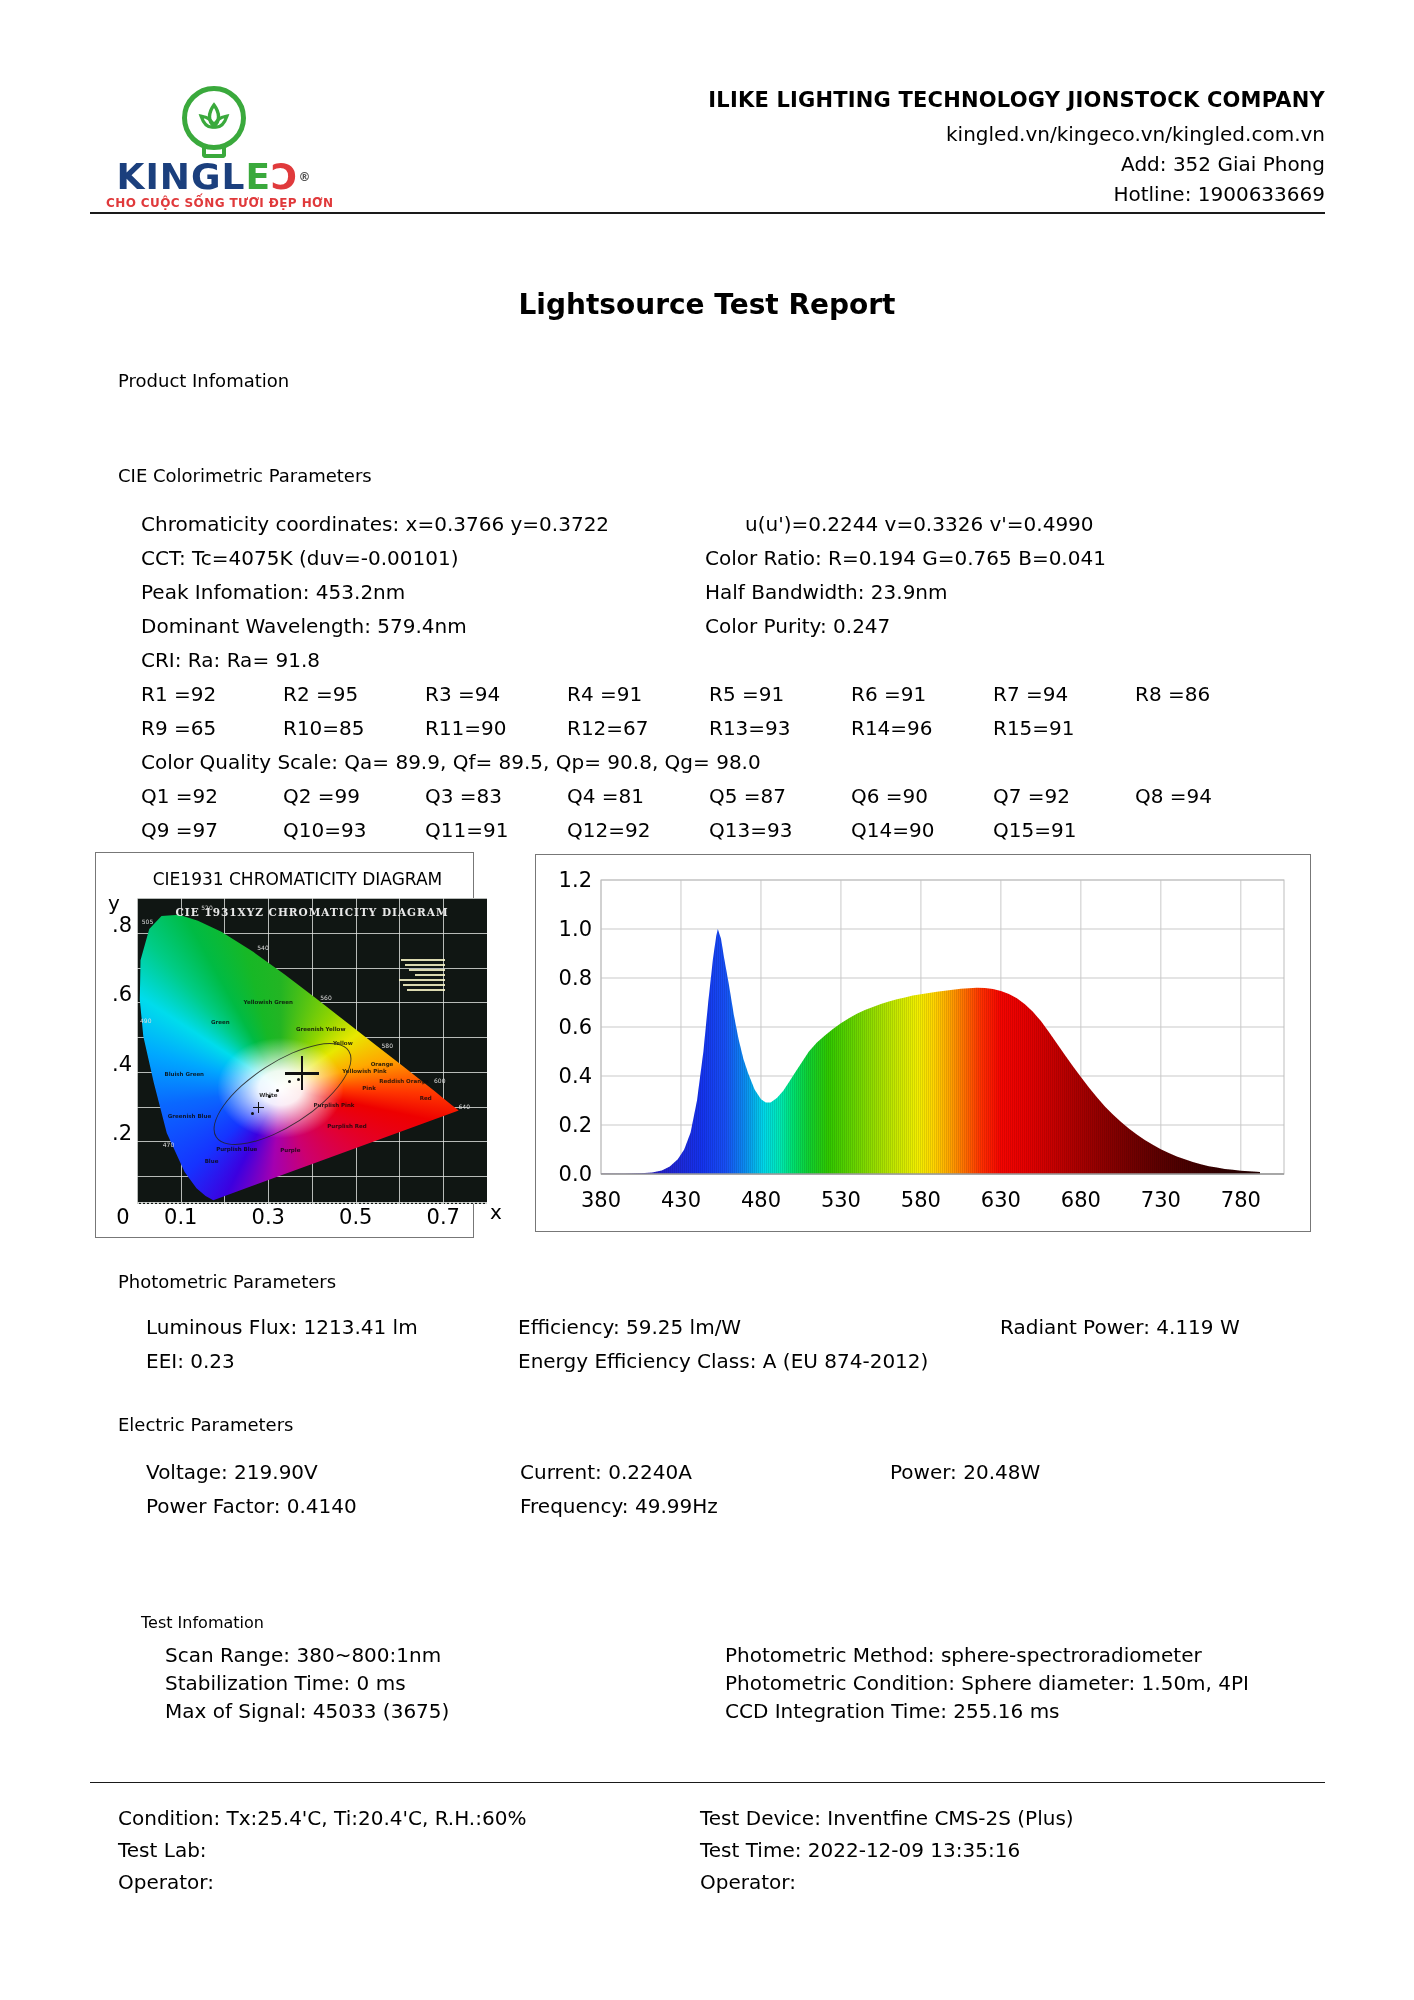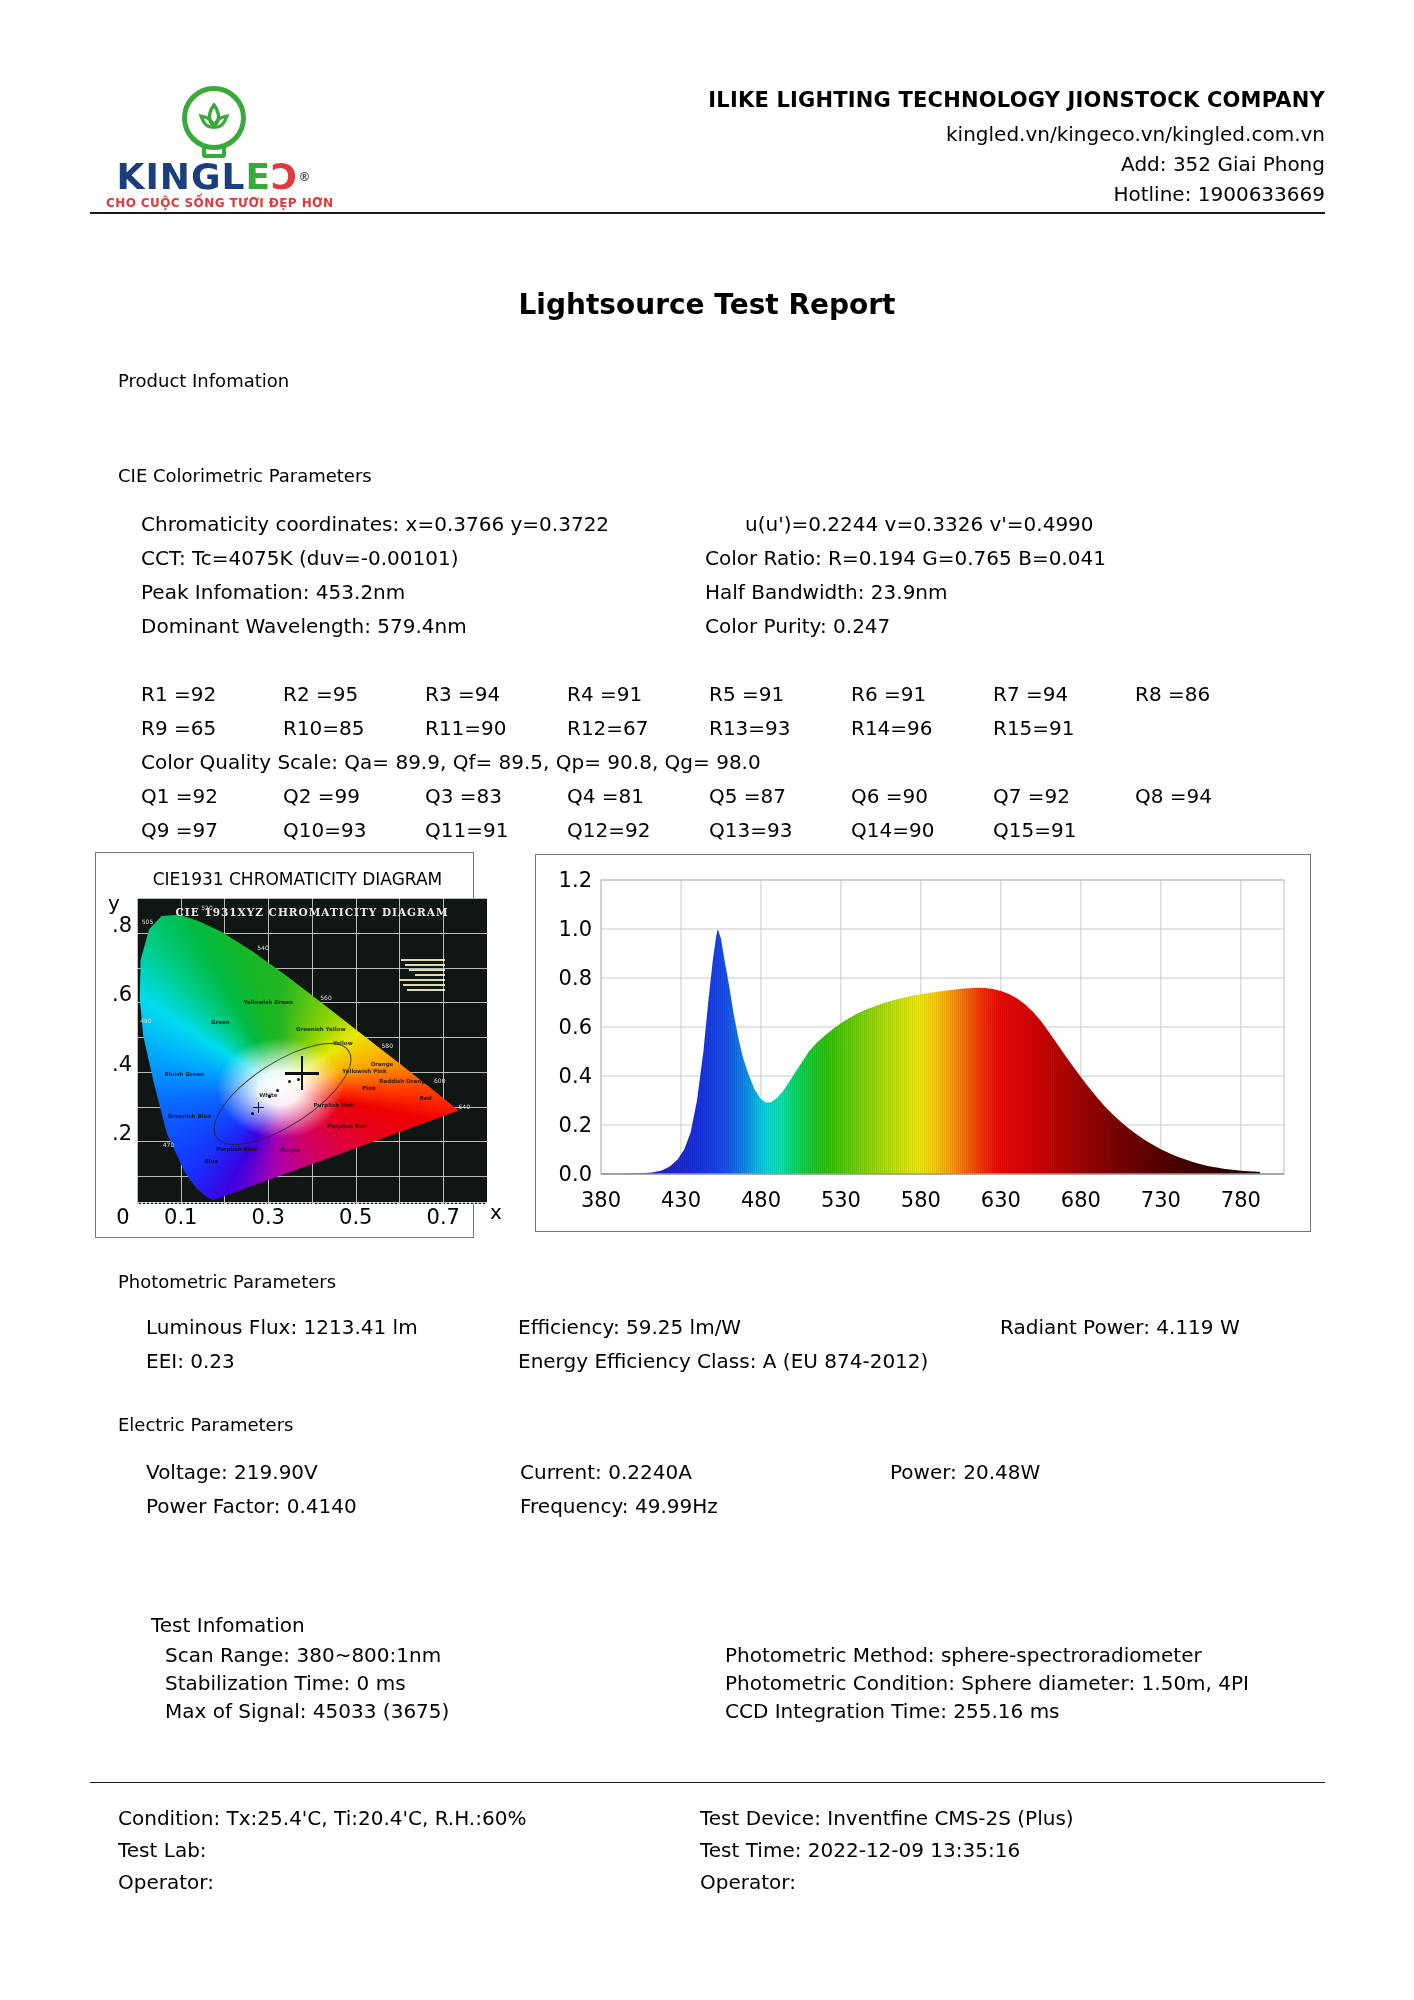--- a/index.html
+++ b/index.html
@@ -102,20 +102,23 @@
     <span style="left:141px;">CCT: Tc=4075K (duv=-0.00101)</span>
     <span style="left:705px;">Color Ratio: R=0.194  G=0.765  B=0.041</span>
   </div>
   <div class="row" style="top:580px;">
     <span style="left:141px;">Peak Infomation: 453.2nm</span>
     <span style="left:705px;">Half Bandwidth: 23.9nm</span>
   </div>
   <div class="row" style="top:614px;">
     <span style="left:141px;">Dominant Wavelength: 579.4nm</span>
     <span style="left:705px;">Color Purity: 0.247</span>
+  </div>
+  <div class="row" style="top:648px;">
+    <span style="left:141px;">CRI: Ra: Ra= 91.8</span>
   </div>
   <div class="row" style="top:682px;">
       <span style="left: 141px;">R1 =92</span>
       <span style="left: 283px;">R2 =95</span>
       <span style="left: 425px;">R3 =94</span>
       <span style="left: 567px;">R4 =91</span>
       <span style="left: 709px;">R5 =91</span>
       <span style="left: 851px;">R6 =91</span>
       <span style="left: 993px;">R7 =94</span>
       <span style="left: 1135px;">R8 =86</span>
@@ -321,21 +324,21 @@
   <div class="row" style="top:1460px;">
     <span style="left:146px;">Voltage: 219.90V</span>
     <span style="left:520px;">Current: 0.2240A</span>
     <span style="left:890px;">Power: 20.48W</span>
   </div>
   <div class="row" style="top:1494px;">
     <span style="left:146px;">Power Factor: 0.4140</span>
     <span style="left:520px;">Frequency: 49.99Hz</span>
   </div>
 
-  <div class="sechead" style="left:151px;top:1613px;font-size:20px;">Test Infomation</div>
+  <div class="sechead" style="left:141px;top:1613px;font-size:16px;">Test Infomation</div>
   <div class="row ti-row" style="top:1643px;">
     <span style="left:165px;">Scan Range: 380~800:1nm</span>
     <span style="left:725px;">Photometric Method: sphere-spectroradiometer</span>
   </div>
   <div class="row ti-row" style="top:1671px;">
     <span style="left:165px;">Stabilization Time: 0 ms</span>
     <span style="left:725px;">Photometric Condition: Sphere diameter: 1.50m, 4PI</span>
   </div>
   <div class="row ti-row" style="top:1699px;">
     <span style="left:165px;">Max of Signal: 45033 (3675)</span>

